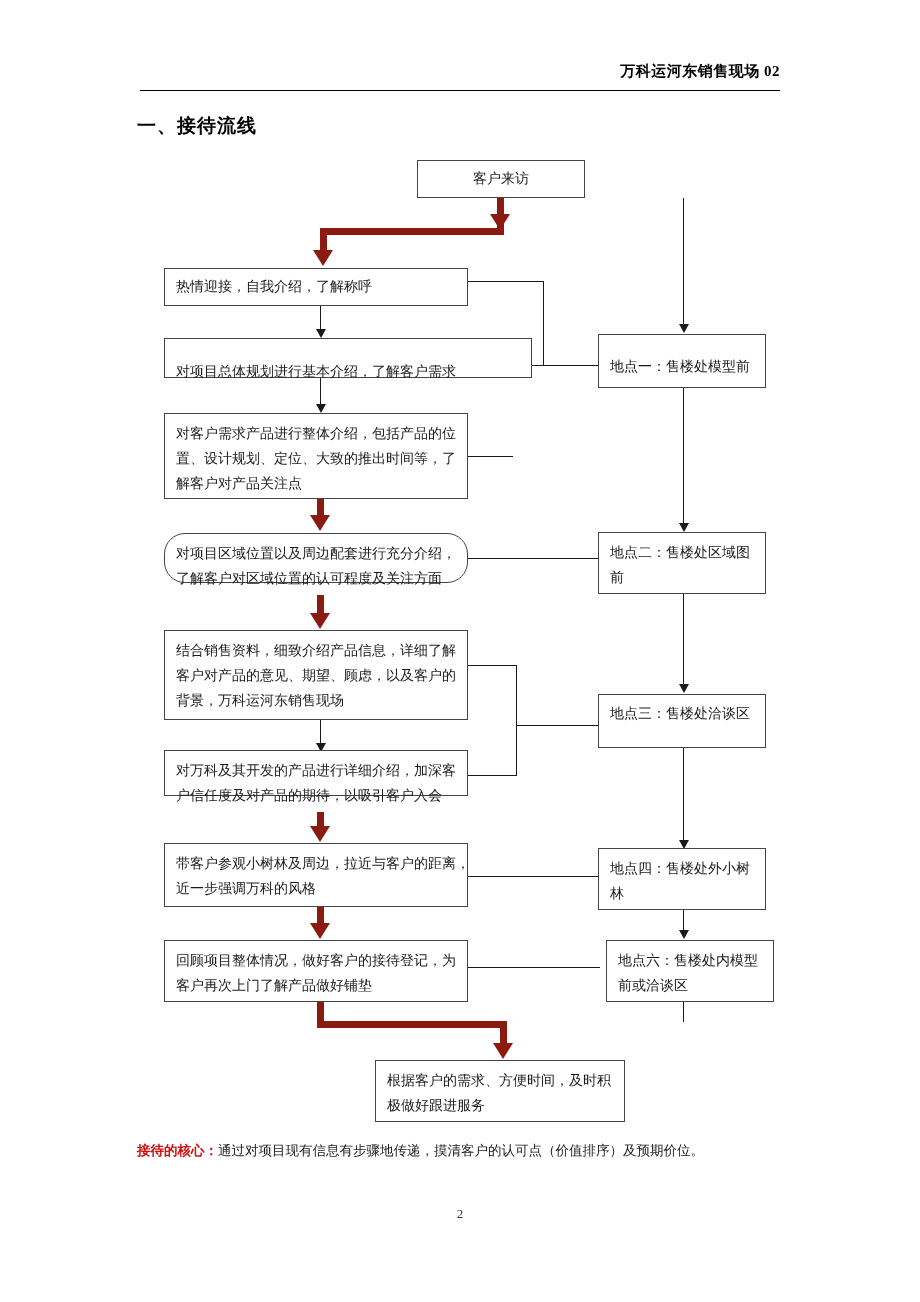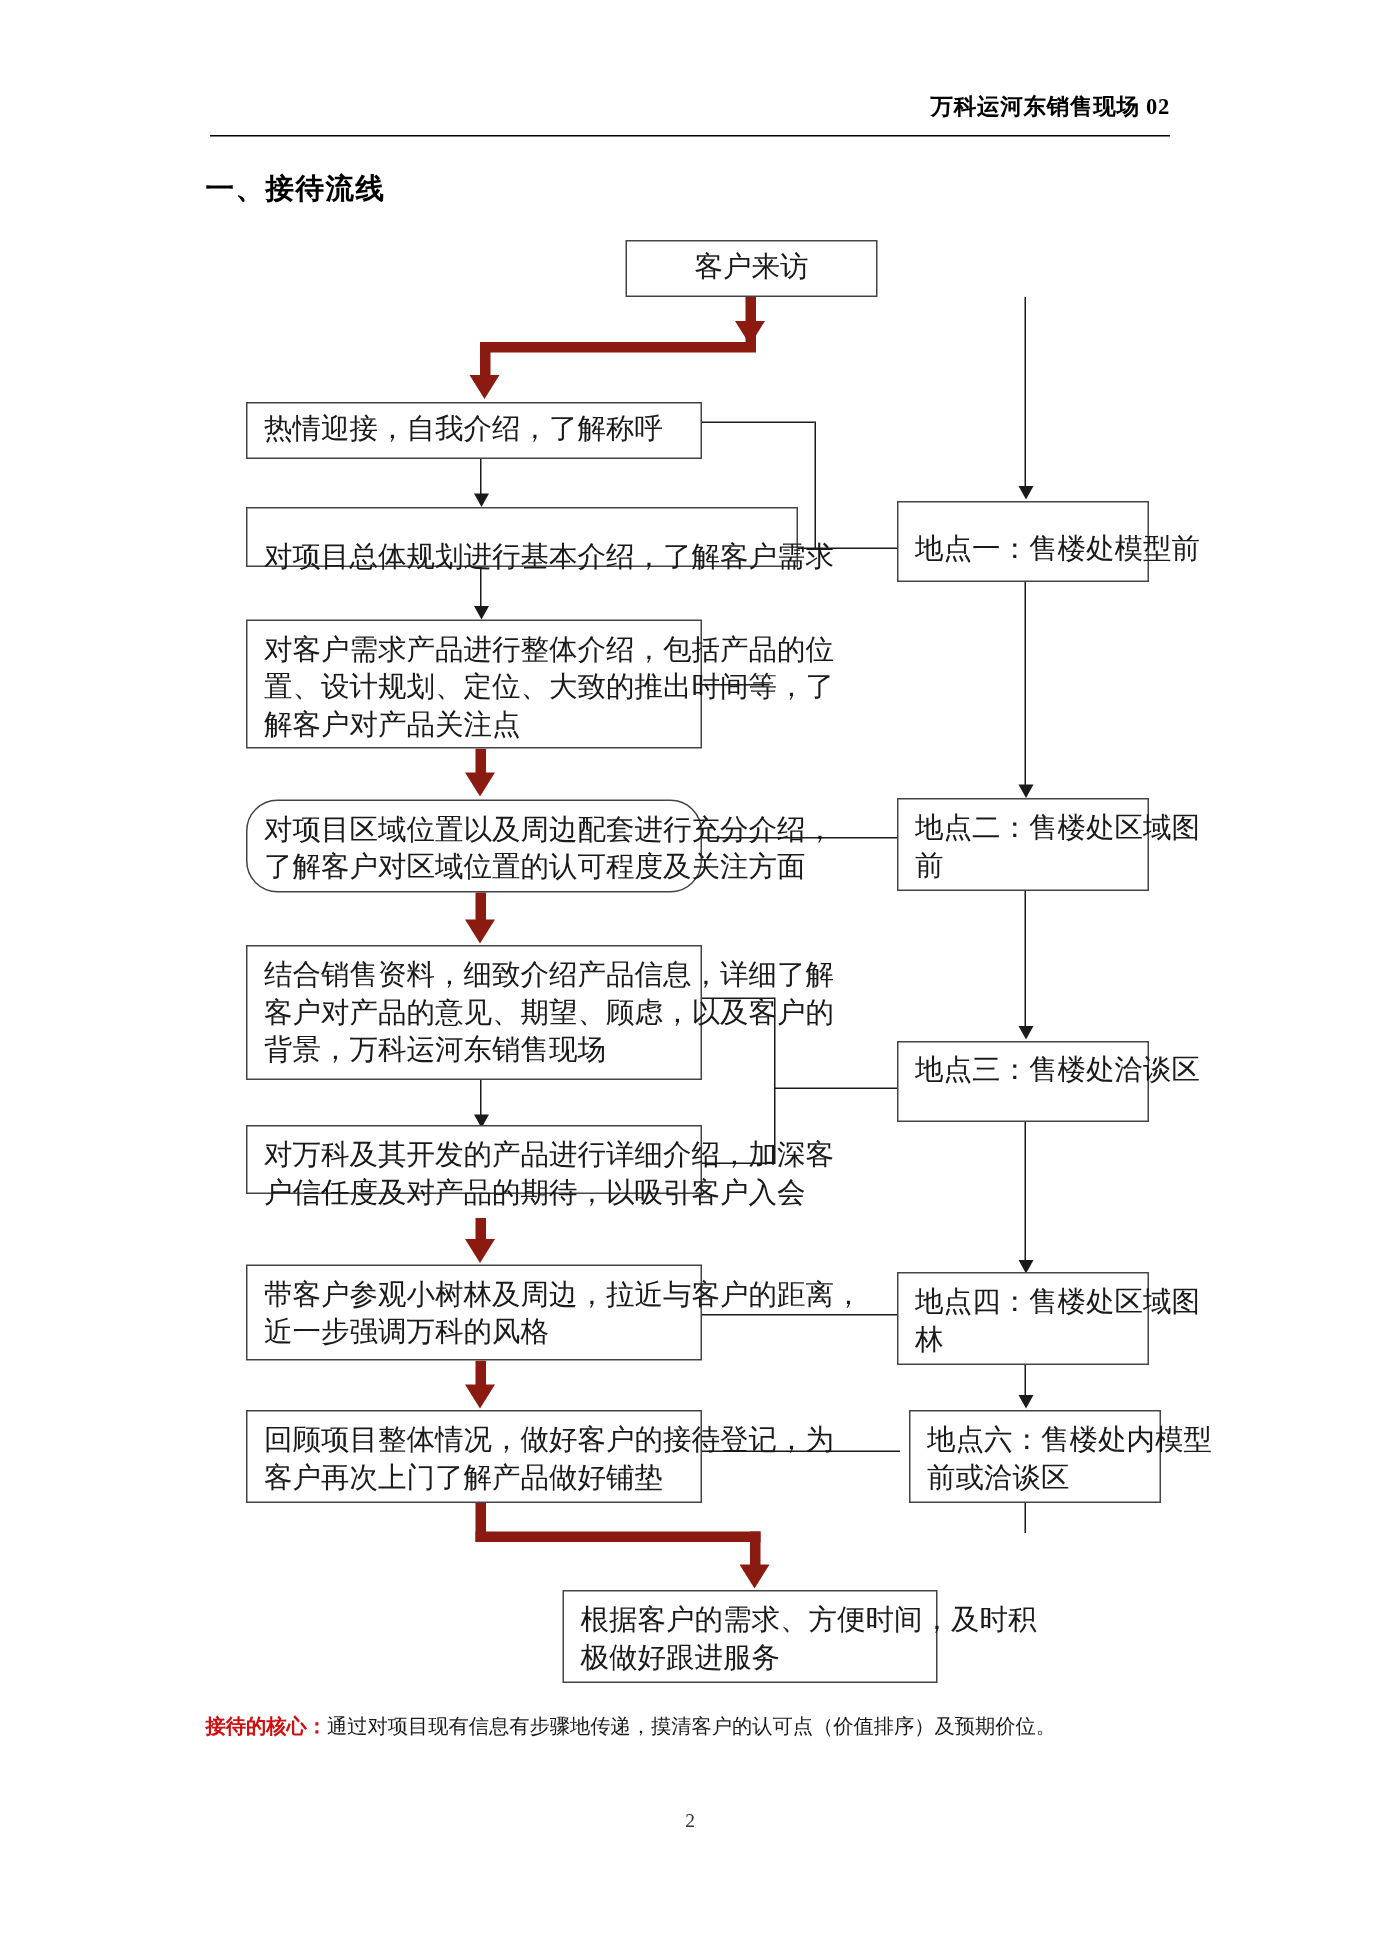--- a/index.html
+++ b/index.html
@@ -56,21 +56,21 @@
     letter-spacing: 1px;
     white-space: nowrap;
   }
 
   
   .box {
     position: absolute;
     box-sizing: border-box;
     border: 1px solid #444;
     background: #ffffff;
-    font-size: 19px;
+    font-size: 14px;
     line-height: 25px;
     color: #1a1a1a;
     padding: 7px 11px 6px 11px;
     z-index: 4;
   }
   .box .line { white-space: nowrap; display: block; }
 
   
   .seg {
     position: absolute;
@@ -185,21 +185,21 @@
   <div class="box" style="left:164px; top:413px; width:304px; height:86px;">
     <span class="line">对客户需求产品进行整体介绍，包括产品的位</span>
     <span class="line">置、设计规划、定位、大致的推出时间等，了</span>
     <span class="line">解客户对产品关注点</span>
   </div>
   <div class="seg h" style="left:468px; top:456px; width:45px;"></div>
 
   <div class="rseg v" style="left:317px; top:499px; height:24px;"></div>
   <div class="rarrow-down" style="left:310px; top:515px;"></div>
 
-  <div class="box" style="left:164px; top:533px; width:304px; height:62px;border-radius:21px;">
+  <div class="box" style="left:164px; top:533px; width:304px; height:50px;border-radius:21px;">
     <span class="line">对项目区域位置以及周边配套进行充分介绍，</span>
     <span class="line">了解客户对区域位置的认可程度及关注方面</span>
   </div>
   <div class="seg h" style="left:468px; top:558px; width:132px;"></div>
 
   <div class="box" style="left:598px; top:532px; width:168px; height:62px;">
     <span class="line">地点二：售楼处区域图</span>
     <span class="line">前</span>
   </div>
   <div class="seg v" style="left:683px; top:594px; height:96px;"></div>
@@ -236,21 +236,21 @@
   <div class="rseg v" style="left:317px; top:812px; height:22px;"></div>
   <div class="rarrow-down" style="left:310px; top:826px;"></div>
 
   <div class="box" style="left:164px; top:843px; width:304px; height:64px;">
     <span class="line">带客户参观小树林及周边，拉近与客户的距离，</span>
     <span class="line">近一步强调万科的风格</span>
   </div>
   <div class="seg h" style="left:468px; top:876px; width:132px;"></div>
 
   <div class="box" style="left:598px; top:848px; width:168px; height:62px;">
-    <span class="line">地点四：售楼处区域图</span>
+    <span class="line">地点四：售楼处外小树</span>
     <span class="line">林</span>
   </div>
   <div class="seg v" style="left:683px; top:910px; height:26px;"></div>
   <div class="arrow-down" style="left:679px; top:930px;"></div>
 
   <div class="rseg v" style="left:317px; top:907px; height:24px;"></div>
   <div class="rarrow-down" style="left:310px; top:923px;"></div>
 
   <div class="box" style="left:164px; top:940px; width:304px; height:62px;">
     <span class="line">回顾项目整体情况，做好客户的接待登记，为</span>

